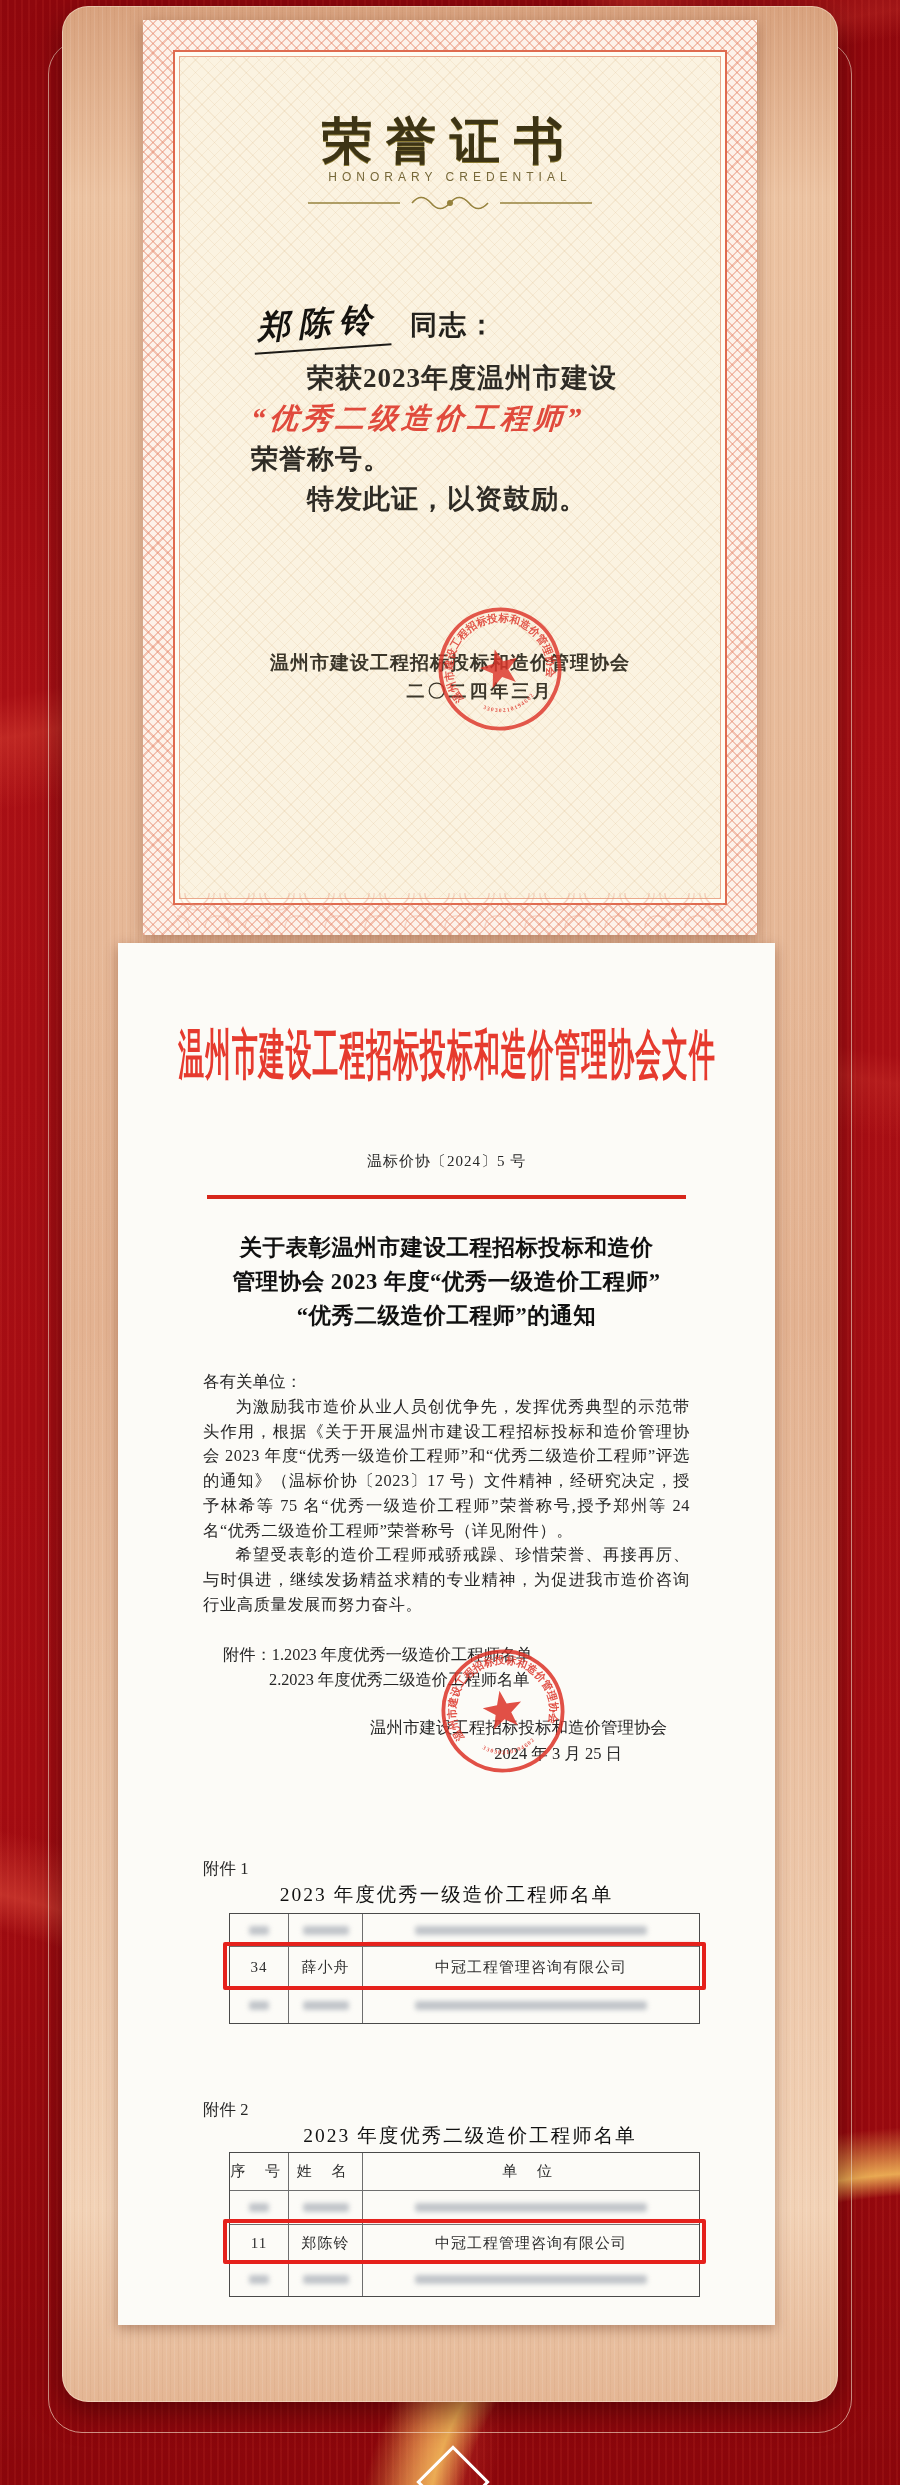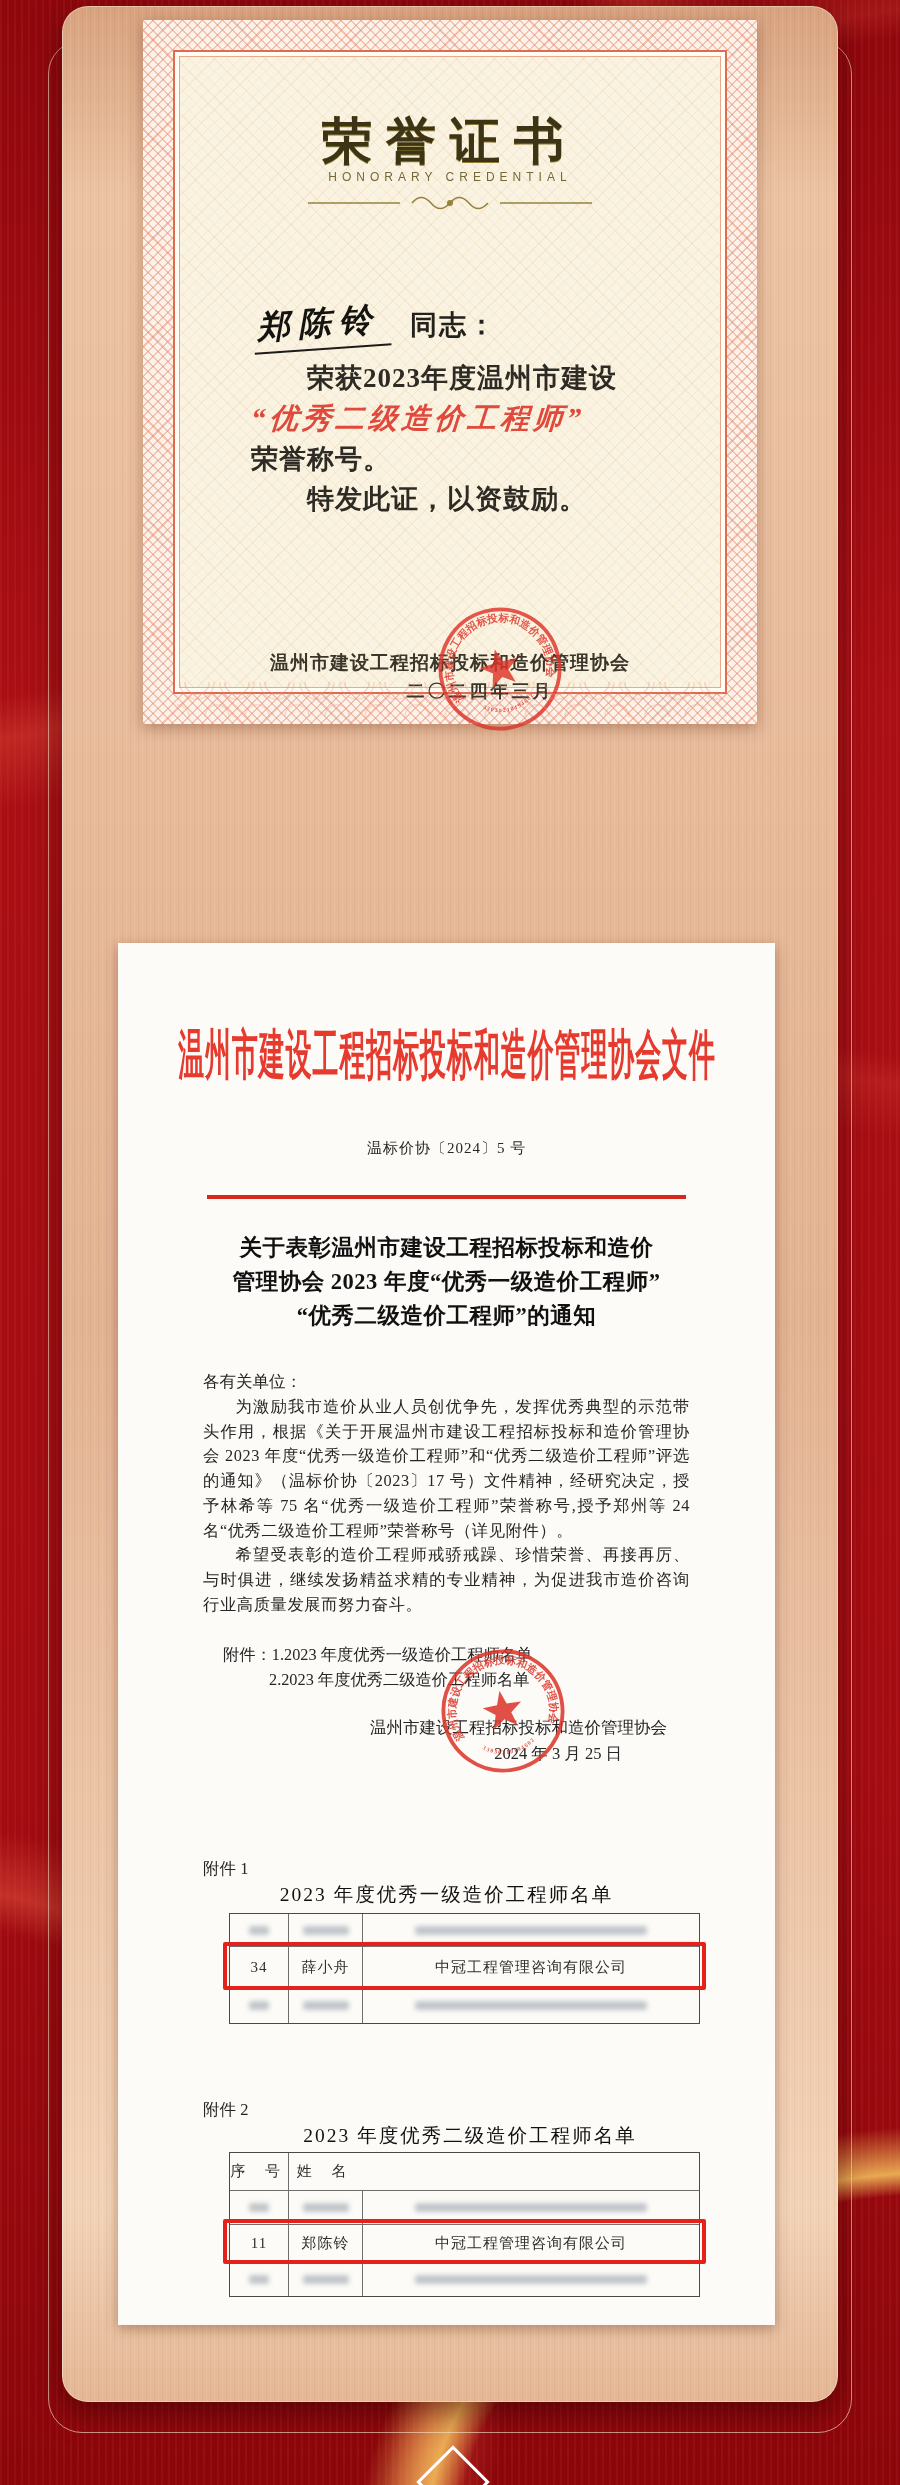--- a/index.html
+++ b/index.html
@@ -19,21 +19,21 @@
     border:1px solid rgba(255,236,212,.62); border-radius:34px; pointer-events:none;
   }
   .copper{
     position:absolute; left:62px; top:6px; width:776px; height:2396px; border-radius:26px;
     background:
       repeating-linear-gradient(90deg, rgba(255,255,255,.10) 0 1px, rgba(0,0,0,0) 1px 4px, rgba(120,60,20,.05) 4px 5px, rgba(0,0,0,0) 5px 8px),
       linear-gradient(180deg,#d8a27e 0%,#ecc3a2 8%,#e3b291 55%,#f2d2b6 92%,#e4b694 100%);
     box-shadow:0 10px 30px rgba(40,0,0,.5), inset 0 0 0 1px rgba(255,246,232,.4);
   }
   
-  .cert{position:absolute; left:143px; top:20px; width:614px; height:704px;
+  .cert{position:absolute; left:143px; top:20px; width:614px; height:915px;
     background:#fdf3ec; box-shadow:0 4px 14px rgba(90,30,10,.35);}
   .cert-frame{position:absolute; inset:0; padding:30px; box-sizing:border-box;
     background:
       repeating-linear-gradient(45deg, rgba(228,128,98,.42) 0 1.5px, rgba(0,0,0,0) 1.5px 7px),
       repeating-linear-gradient(-45deg, rgba(228,128,98,.42) 0 1.5px, rgba(0,0,0,0) 1.5px 7px),
       #fdf2ea;}
   .cert-mid{height:100%; box-sizing:border-box; border:2px solid #df6b50; padding:4px; background:#fffdf4;}
   .cert-inner{height:100%; box-sizing:border-box; border:1px solid #eaa98c;
     background:
       repeating-linear-gradient(45deg, rgba(214,176,125,.16) 0 1px, rgba(0,0,0,0) 1px 9px),
@@ -68,21 +68,21 @@
     background-size:40px 35px, 40px 35px; background-position:0 0, 20px 0;}
   .seal{position:absolute; pointer-events:none;}
   .seal-cert{left:293px; top:585px; width:128px; height:128px; transform:rotate(-15deg); opacity:.82;}
   .seal-doc{left:321px; top:704px; width:128px; height:128px; transform:rotate(-10deg); opacity:.86;}
   .seal text{fill:#dd352a; font-weight:bold; font-family:"Liberation Serif","DejaVu Serif",serif;}
   
   .doc{position:absolute; left:118px; top:943px; width:657px; height:1382px; background:#fcfbf7;
     box-shadow:0 4px 12px rgba(80,25,5,.35); color:#262626;}
   .doc-header{position:absolute; top:76px; left:50%; transform:translateX(-50%) scale(.48,1);
     white-space:nowrap; font-size:54px; font-weight:bold; color:#e63a2e; letter-spacing:2px;}
-  .doc-number{position:absolute; top:196px; left:0; right:0; text-align:center; font-size:15px; letter-spacing:1px;}
+  .doc-number{position:absolute; top:209px; left:0; right:0; text-align:center; font-size:15px; letter-spacing:1px;}
   .doc-rule{position:absolute; top:252px; left:89px; width:479px; height:4px; background:#d7271b;}
   .doc-title{position:absolute; top:288px; left:0; right:0; text-align:center;
     font-size:22.5px; font-weight:bold; line-height:34px; letter-spacing:.5px; color:#111;}
   .doc-salutation{position:absolute; top:428px; left:85px; font-size:16.5px;}
   .doc-paras{position:absolute; top:452px; left:85px; width:487px; font-size:16.3px;
     line-height:24.7px; text-align:justify; letter-spacing:.6px;}
   .doc-paras p{margin:0; text-indent:2em;}
   .doc-attach1{position:absolute; top:701px; left:85px; width:487px; font-size:16.3px; padding-left:20px; box-sizing:border-box;}
   .doc-attach2{position:absolute; top:726px; left:85px; width:487px; font-size:16.3px; padding-left:66px; box-sizing:border-box;}
   .doc-signer{position:absolute; top:774px; left:85px; width:487px; text-align:right; padding-right:23px; box-sizing:border-box; font-size:16.5px;}
@@ -213,20 +213,21 @@
       </div>
       <div class="hl-box" style="top:28px; height:40px;"></div>
     </div>
 
     <div class="att-label" style="top:1156px;">附件 2</div>
     <div class="att-title" style="top:1179px;padding-left:47px;">2023 年度优秀二级造价工程师名单</div>
     <div class="tbl" style="top:1209px;">
       <div class="trow thead" style="height:37px;">
         <div class="tcell">序  号</div>
         <div class="tcell">姓  名</div>
+        <div class="tcell">单  位</div>
       </div>
       <div class="trow" style="height:33px;">
         <div class="tcell">
             <div class="smudge s-serial"></div>
           </div>
         <div class="tcell">
             <div class="smudge s-name"></div>
           </div>
         <div class="tcell">
             <div class="smudge s-unit"></div>

